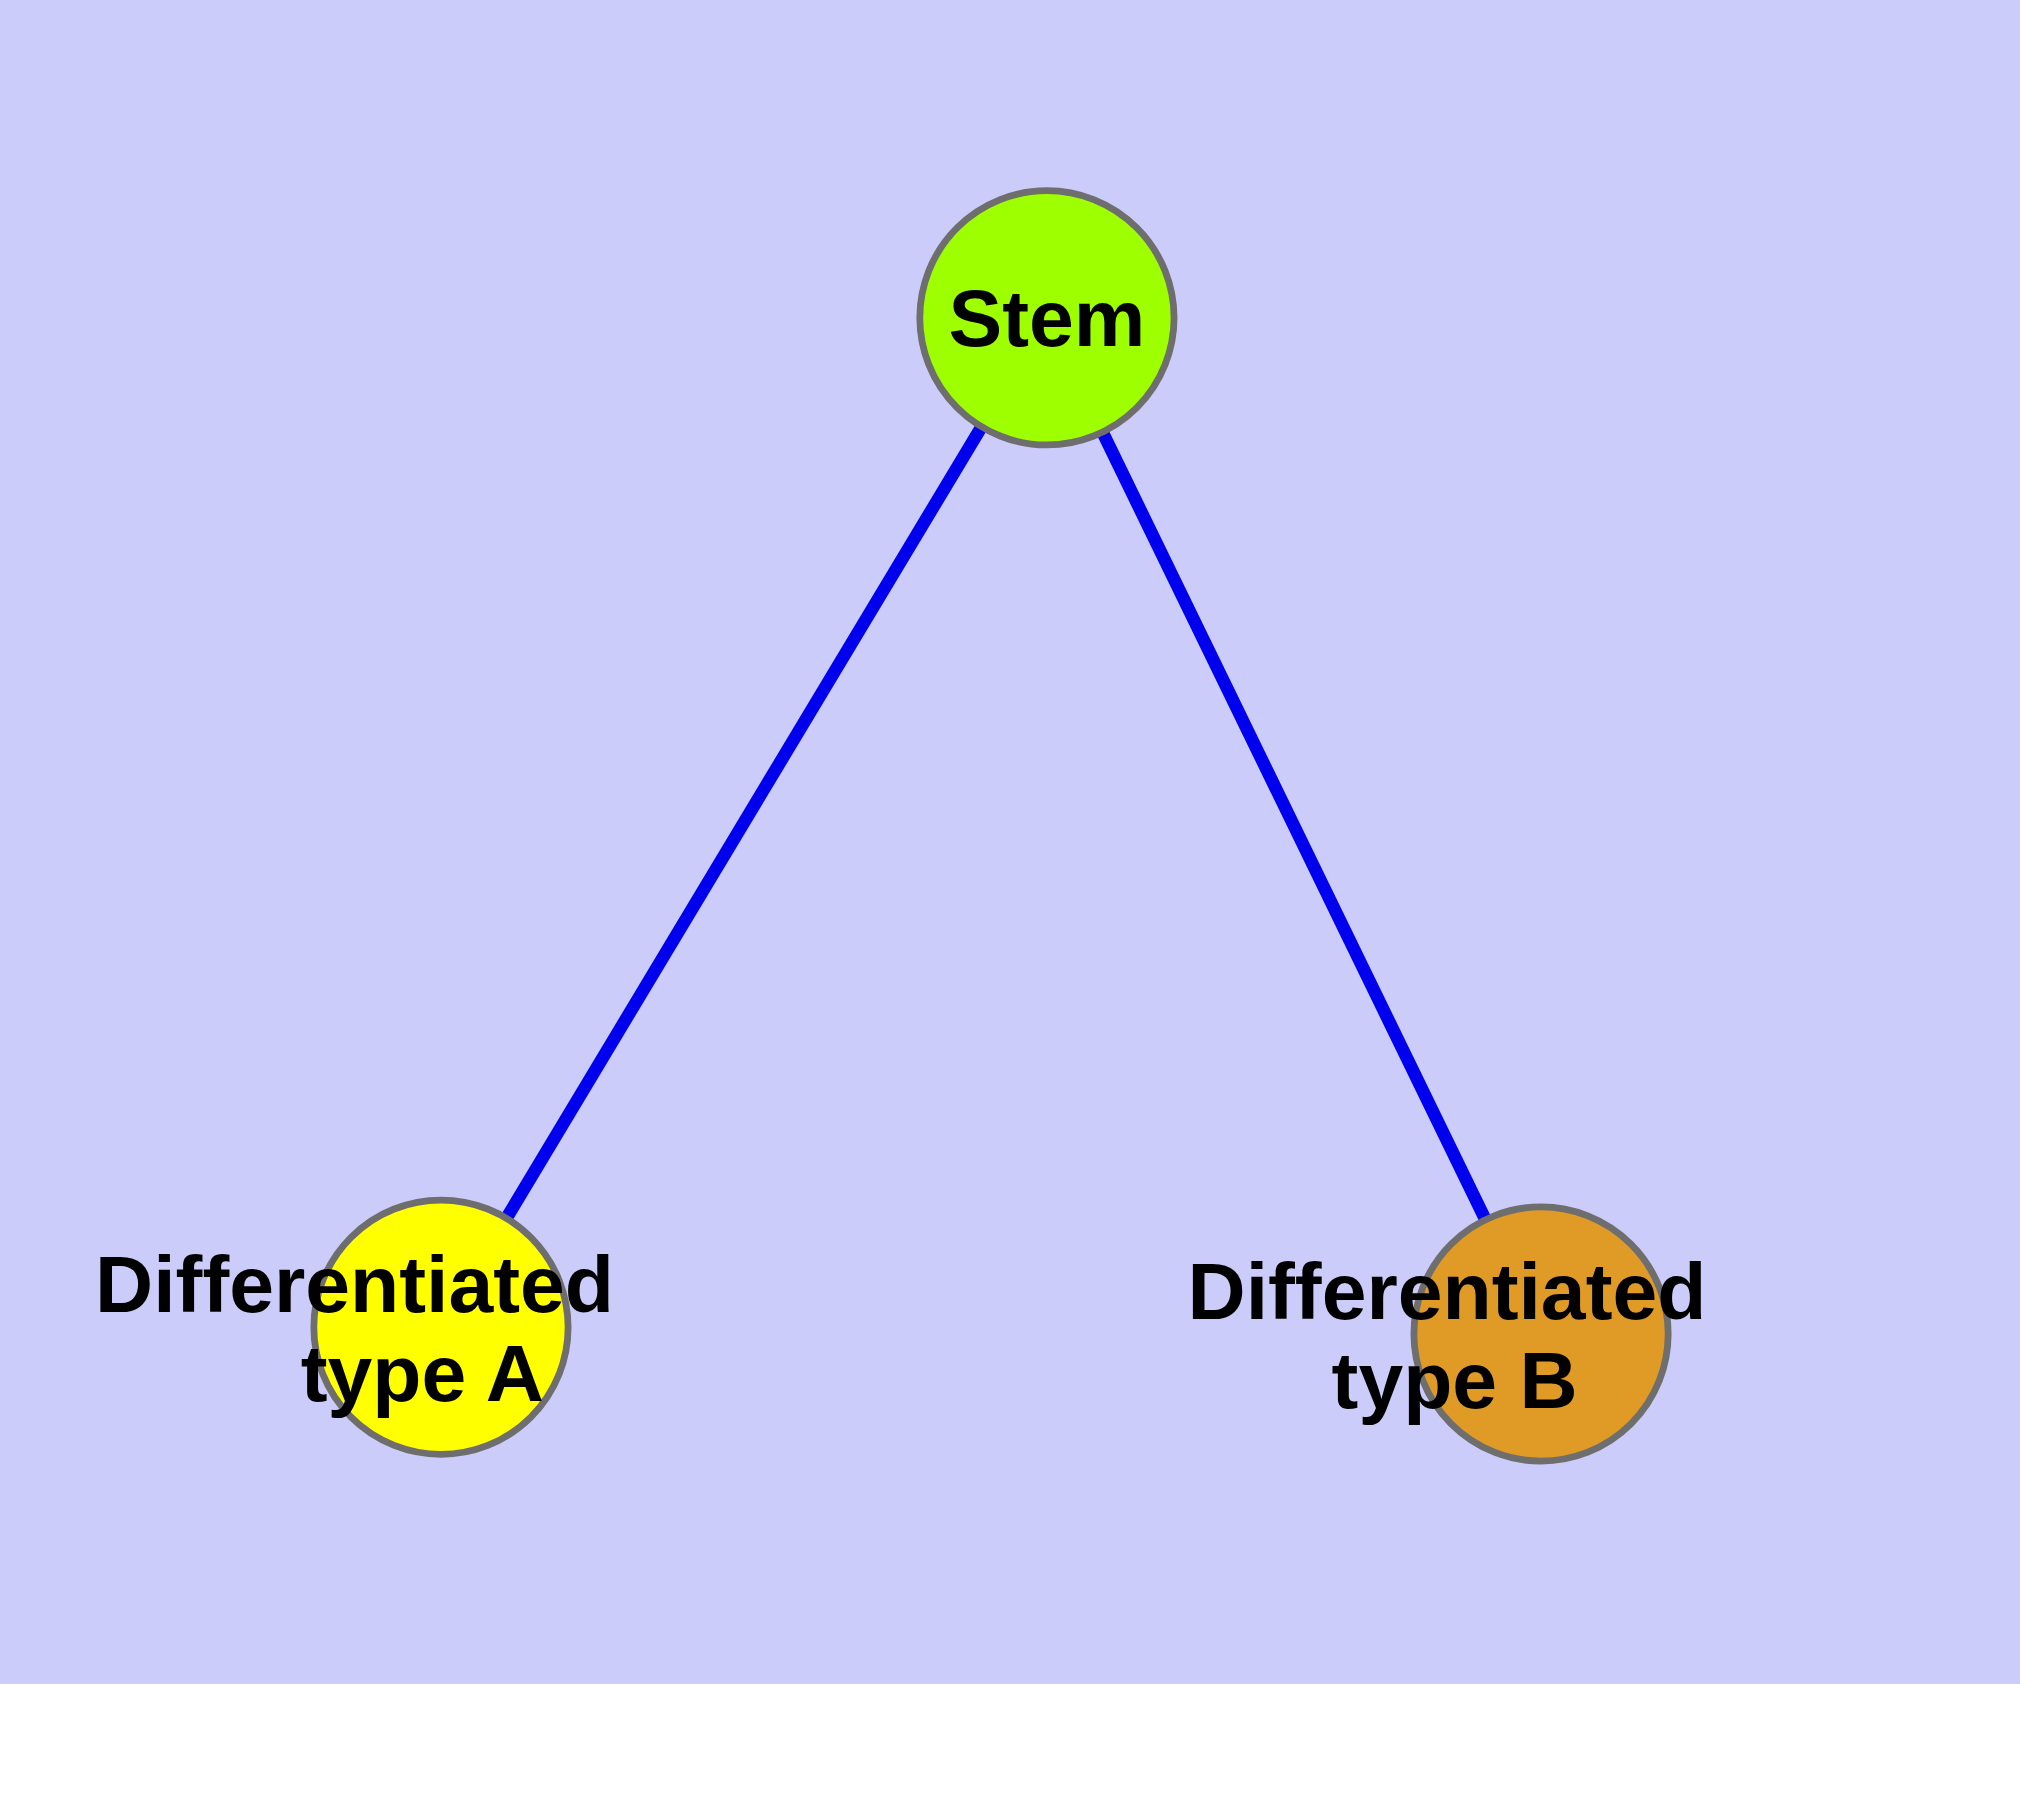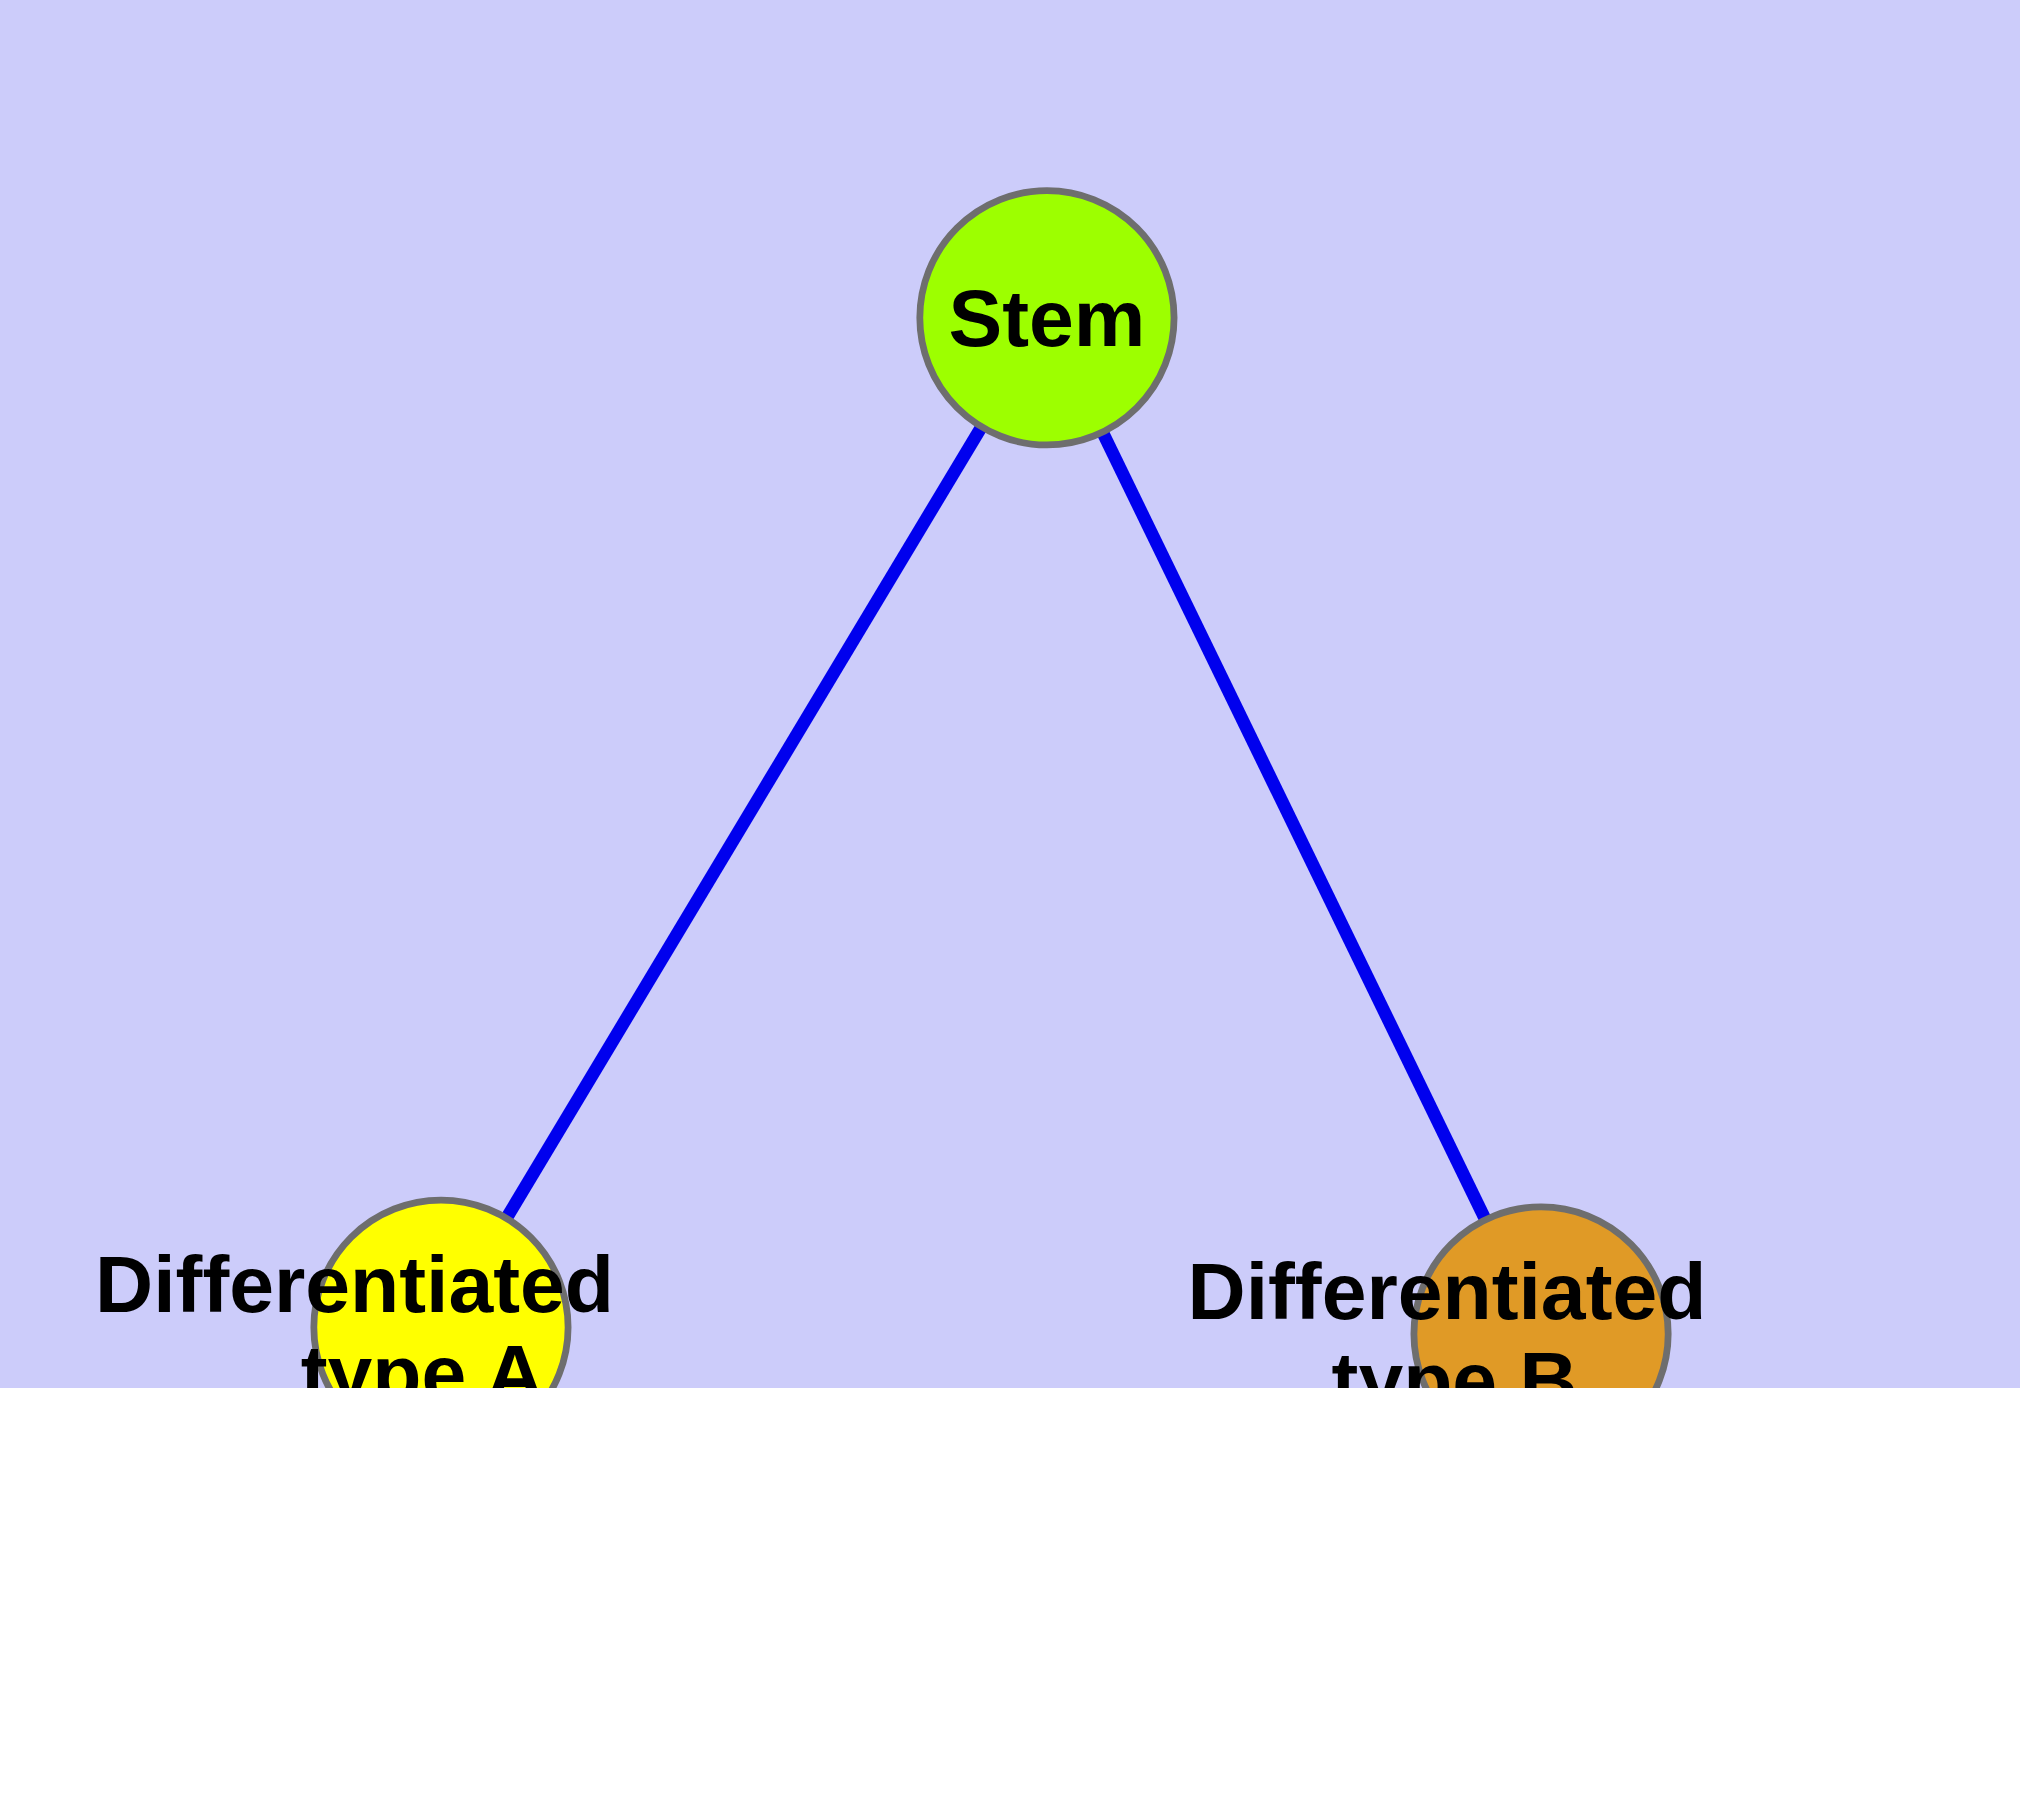--- a/index.html
+++ b/index.html
@@ -3,21 +3,21 @@
 <meta charset="utf-8">
 <style>
   html, body {
     margin: 0;
     padding: 0;
     background: #ffffff;
   }
   #canvas {
     position: relative;
     width: 2021px;
-    height: 1388px;
+    height: 1684px;
     background: #ccccfa;
     overflow: hidden;
     font-family: "Liberation Sans", sans-serif;
   }
   #graph-svg {
     position: absolute;
     left: 0;
     top: 0;
     width: 2021px;
     height: 1812px;

